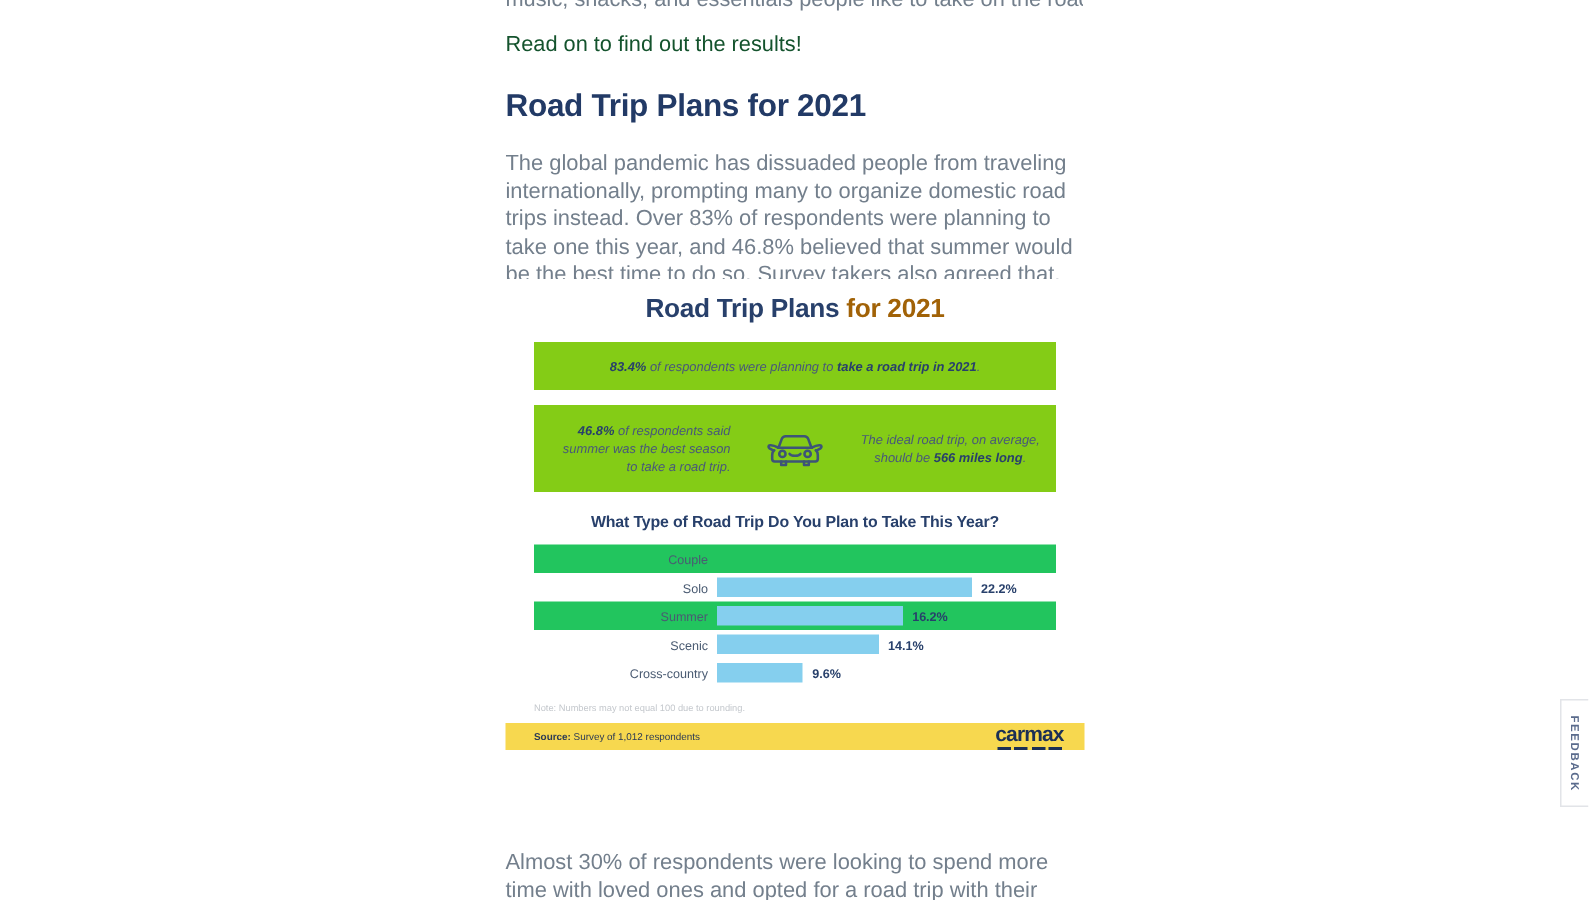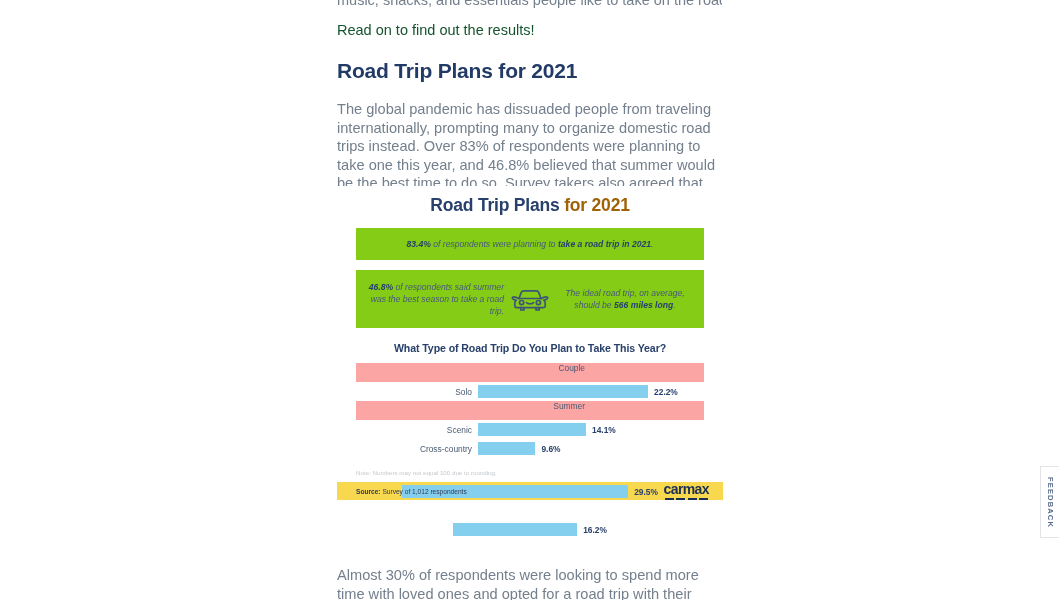--- a/index.html
+++ b/index.html
@@ -55,21 +55,21 @@
     font-style: italic;
   }
   .stat-box.single {
     text-align: center; padding: 10px 8px;
     font-size: 8.6px; color: #48587a; line-height: 12px;
   }
   .stat-box.single .hl { font-weight: 700; color:#28406b; }
 
   .stat-box.dual {
     display: flex; align-items: center; justify-content: center;
-    padding: 11px 10px; gap: 5px;
+    padding: 11px 10px; gap: 22px;
   }
   .stat-left {
     flex: 1 1 0; text-align: right;
     font-size: 8.6px; line-height: 12px; color: #48587a;
   }
   .stat-left .hl { font-weight: 700; color:#28406b; }
   .stat-icon { flex: 0 0 auto; width: 42px; display:flex; justify-content:center; }
   .stat-right {
     flex: 1 1 0; text-align: center;
     font-size: 8.6px; line-height: 12px; color: #48587a;
@@ -78,21 +78,21 @@
 
   .chart-title {
     text-align: center; font-size: 10.6px; font-weight: 700;
     color: #28406b; margin: 14px 0 9px 0; letter-spacing: -0.1px;
   }
 
   .chart { margin: 0 19px; }
   .bar-row {
     display: flex; align-items: center; height: 19px;
   }
-  .bar-row.alt { background: #fca5a5; flex-direction: column; }
+  .bar-row.alt { background: #22c55e; }
   .bar-label {
     width: 122px; flex: 0 0 122px; text-align: right;
     padding-right: 6px;
     font-size: 8.4px; color: #4a5b72; white-space: nowrap;
   }
   .bar-track { flex: 1 1 auto; display: flex; align-items: center; }
   .bar-fill { height: 13px; background: #85cfee; }
   .bar-value {
     font-size: 8.4px; font-weight: 700; color: #28406b;
     margin-left: 6px; white-space: nowrap;
@@ -181,24 +181,20 @@
       <div class="stat-right">
         <span>The ideal road trip, on average, should be </span><span class="hl">566 miles long</span><span>.</span>
       </div>
     </div>
 
     <div class="chart-title">What Type of Road Trip Do You Plan to Take This Year?</div>
 
     <div class="chart">
         <div class="bar-row alt">
           <div class="bar-label">Couple</div>
-          <div class="bar-track">
-            <div class="bar-fill" style="width: 226px; background: rgb(133, 207, 238);"></div>
-            <div class="bar-value">29.5%</div>
-          </div>
         </div>
         <div class="bar-row">
           <div class="bar-label">Solo</div>
           <div class="bar-track">
             <div class="bar-fill" style="width: 170.075px; background: rgb(133, 207, 238);"></div>
             <div class="bar-value">22.2%</div>
           </div>
         </div>
         <div class="bar-row alt">
           <div class="bar-label">Summer</div>

